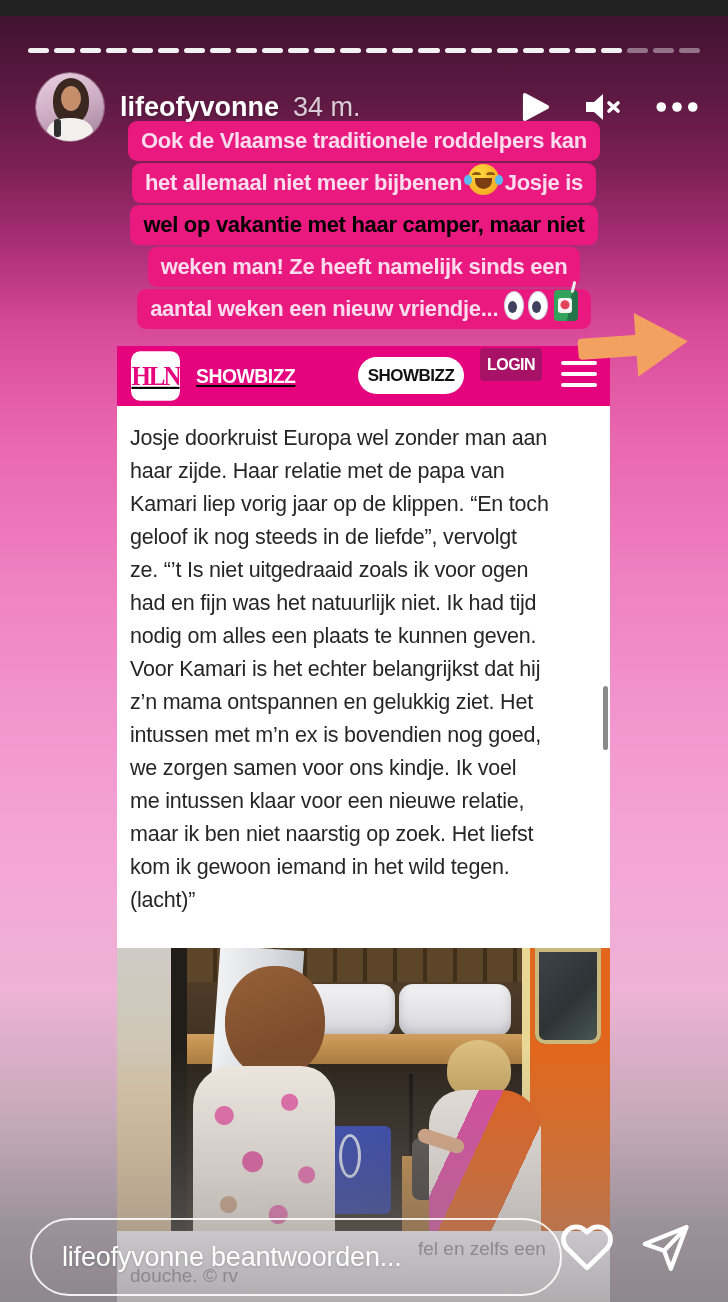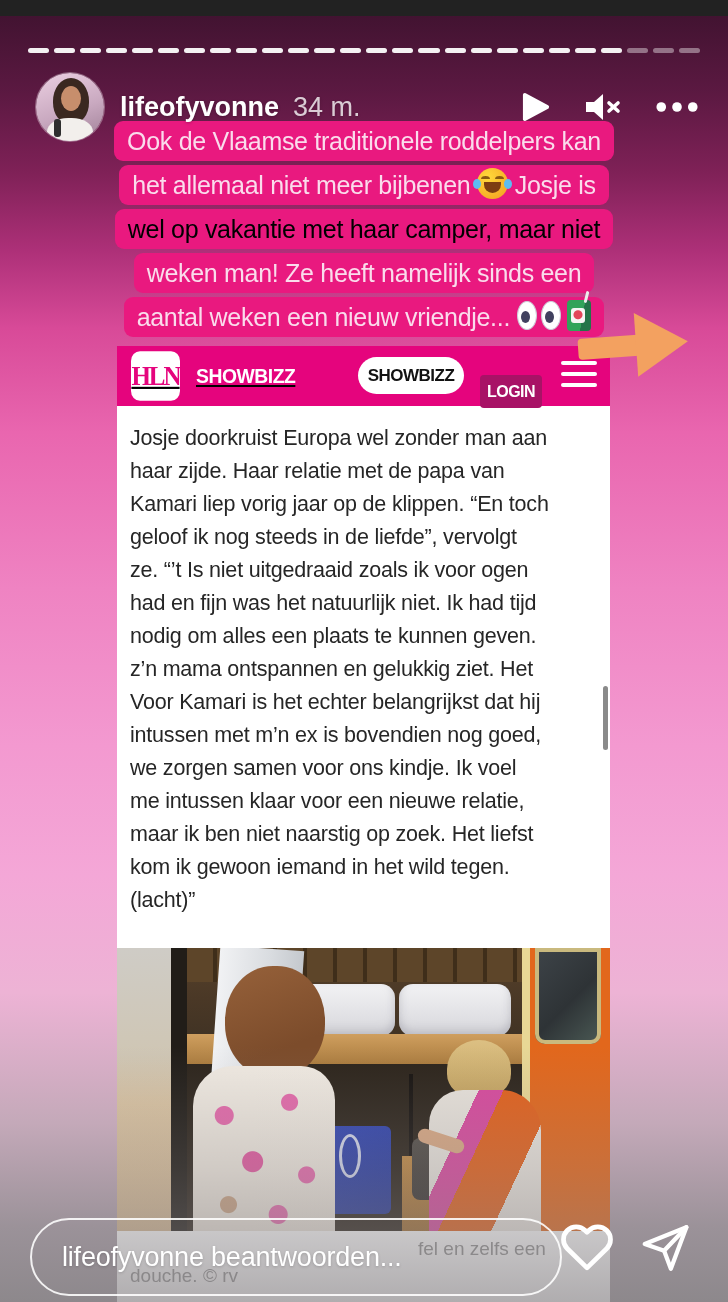--- a/index.html
+++ b/index.html
@@ -26,21 +26,21 @@
   .avatar .shirt { position:absolute; bottom:-7px; left:11px; width:46px; height:30px; border-radius:46% 46% 0 0; background:#f2efec; }
   .avatar .mic { position:absolute; bottom:4px; left:18px; width:7px; height:18px; border-radius:3px; background:#2e2e2e; }
   .username { margin-left:16px; font-size:27px; font-weight:bold; color:#fff; text-shadow:0 1px 3px rgba(0,0,0,0.25); }
   .timestamp { margin-left:14px; font-size:27px; color:rgba(255,255,255,0.78); text-shadow:0 1px 3px rgba(0,0,0,0.2); }
   .header-icons { margin-left:auto; display:flex; align-items:center; gap:34px; }
   .hicon { display:block; }
   
   .story-overlay { position:absolute; top:105px; left:0; width:728px; text-align:center; z-index:3; }
   .overlay-line { display:block; line-height:40px; white-space:nowrap; }
   .overlay-line .hl { display:inline-block; padding:0 13px; border-radius:9px;
-    font-size:25px; font-weight:normal; letter-spacing:-0.3px; white-space:nowrap; }
+    font-size:22px; font-weight:bold; letter-spacing:-0.3px; white-space:nowrap; }
   
   .emoji { display:inline-block; position:relative; vertical-align:-5px; }
   .joy { width:31px; height:31px; border-radius:50%;
     background:radial-gradient(circle at 35% 30%, #ffd93b 0%, #f5a623 85%); }
   .joy .eye { position:absolute; top:8px; width:9px; height:6px; border-top:3px solid #8a5a10; border-radius:50%; }
   .joy .eye.l { left:4px; } .joy .eye.r { right:4px; }
   .joy .mouth { position:absolute; left:7px; top:14px; width:17px; height:11px; background:#7d3d12; border-radius:0 0 17px 17px; }
   .joy .tear { position:absolute; top:11px; width:8px; height:10px; background:#5cbcf1; border-radius:50%; }
   .joy .tear.l { left:-4px; } .joy .tear.r { right:-4px; }
   .eyes-e { width:44px; height:30px; }
@@ -60,21 +60,21 @@
   
   .card { position:absolute; left:117px; top:330px; width:493px; height:972px; background:#fff; z-index:2; }
   .hln-bar { position:relative; height:60px; display:flex; align-items:center; padding:0 14px;text-decoration:underline; }
   .hln-logo { width:49px; height:46px; background:#fff; border-radius:9px; display:flex; align-items:center; justify-content:center;
     font-family:"Liberation Serif", serif; font-weight:bold; font-size:25px; letter-spacing:-2px; transform:scaleY(1.08); }
   .hln-section { color:#fff; font-weight:bold; font-size:21px; margin-left:16px; letter-spacing:-0.5px;
     transform:scaleX(0.92); transform-origin:left center; }
   .btn-abonneren { position:absolute; left:241px; top:11px; width:106px; height:37px; background:#fff; border:none;
     border-radius:19px; color:#121212; font-weight:bold; font-size:17px; letter-spacing:-0.5px;
     display:flex; align-items:center; justify-content:center; font-family:inherit; }
-  .btn-login { position:absolute; left:363px; top:29px; width:62px; height:33px; border:none;
+  .btn-login { position:absolute; left:363px; top:2px; width:62px; height:33px; border:none;
     border-radius:4px; color:#fff; font-weight:bold; font-size:16px; letter-spacing:-0.5px;
     display:flex; align-items:center; justify-content:center; font-family:inherit; }
   .menu-icon { position:absolute; left:444px; top:15px; width:36px; cursor:pointer; }
   .menu-icon .bar { height:4px; background:#fff; border-radius:2px; margin-bottom:7px; }
   .menu-icon .bar:last-child { margin-bottom:0; }
   
   .article { padding:16px 10px 0 13px; }
   .article .aline { font-size:21.5px; line-height:33px; letter-spacing:-0.2px; color:#262626; white-space:nowrap; }
   .scroll-thumb { position:absolute; left:486px; top:340px; width:5px; height:64px; background:#8a8a8a; border-radius:3px; }
   
@@ -218,22 +218,22 @@
     </div>
 
     <div class="article" id="article-lines">
         <div class="aline">Josje doorkruist Europa wel zonder man aan</div>
         <div class="aline">haar zijde. Haar relatie met de papa van</div>
         <div class="aline">Kamari liep vorig jaar op de klippen. “En toch</div>
         <div class="aline">geloof ik nog steeds in de liefde”, vervolgt</div>
         <div class="aline">ze. “’t Is niet uitgedraaid zoals ik voor ogen</div>
         <div class="aline">had en fijn was het natuurlijk niet. Ik had tijd</div>
         <div class="aline">nodig om alles een plaats te kunnen geven.</div>
+        <div class="aline">Voor Kamari is het echter belangrijkst dat hij</div>
         <div class="aline">z’n mama ontspannen en gelukkig ziet. Het</div>
-        <div class="aline">Voor Kamari is het echter belangrijkst dat hij</div>
         <div class="aline">intussen met m’n ex is bovendien nog goed,</div>
         <div class="aline">we zorgen samen voor ons kindje. Ik voel</div>
         <div class="aline">me intussen klaar voor een nieuwe relatie,</div>
         <div class="aline">maar ik ben niet naarstig op zoek. Het liefst</div>
         <div class="aline">kom ik gewoon iemand in het wild tegen.</div>
         <div class="aline">(lacht)”</div>
       </div>
 
     <div class="photo">
       <div class="ph beach"></div>

